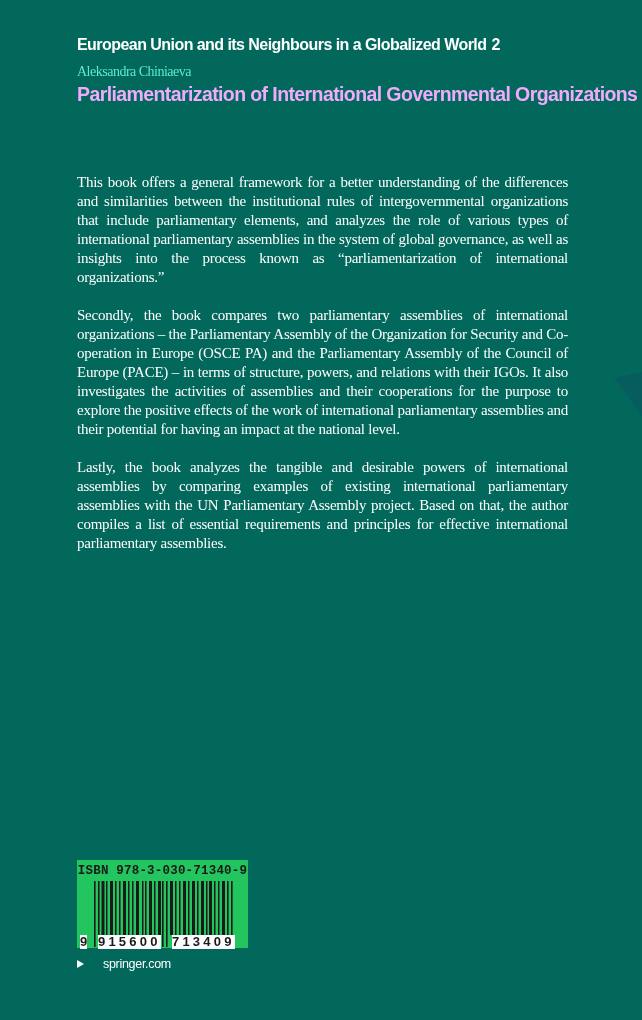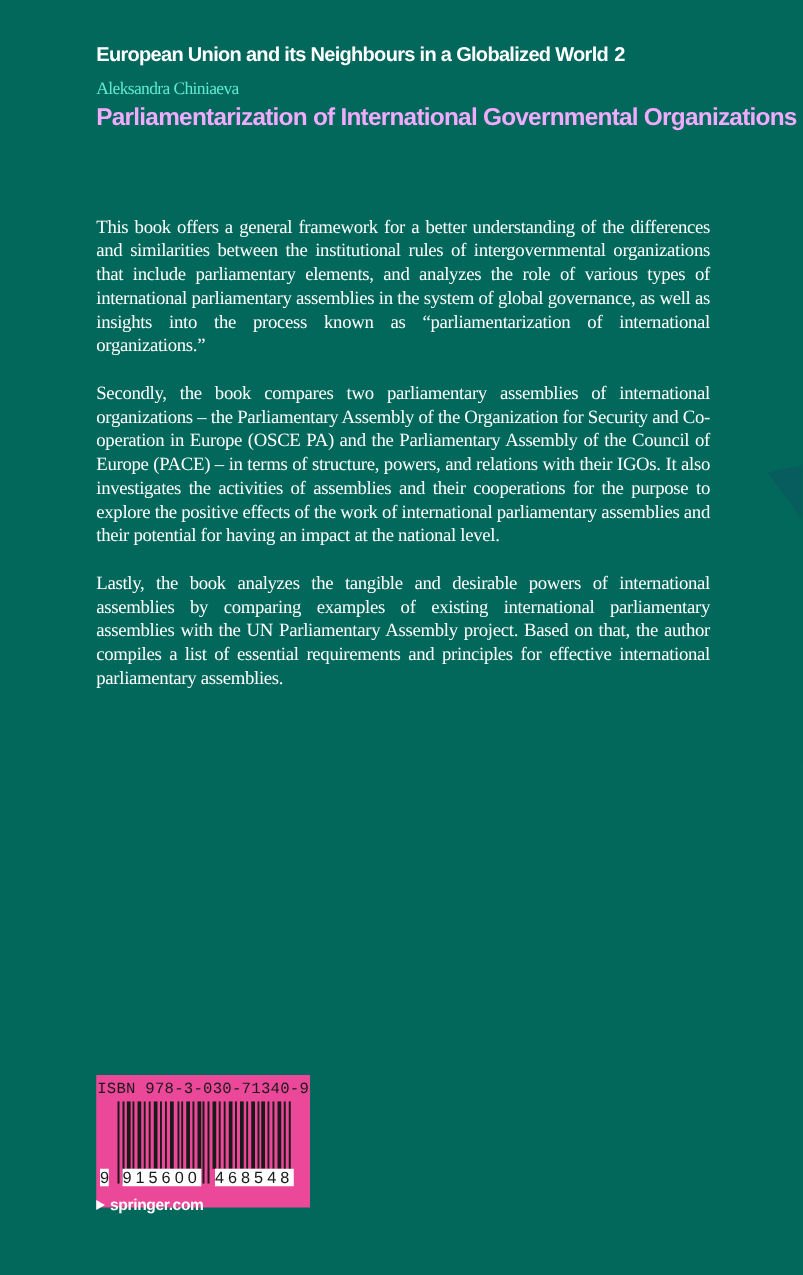--- a/index.html
+++ b/index.html
@@ -67,23 +67,24 @@
     .deco-tri-svg {
       position: absolute;
       right: 0;
       top: 372px;
     }
     .barcode-box {
       position: absolute;
       left: 77px;
       top: 860px;
       width: 171px;
-      height: 106px;
-      background: #ec4899;
+      height: 88px;
+      background: #22c55e;
       box-sizing: border-box;
+      font-weight: bold;
     }
     .isbn-label {
       position: absolute;
       left: 0;
       right: 0;
       top: 4px;
       text-align: center;
       font-family: "Liberation Mono", monospace;
       font-size: 12.5px;
       color: #1a1a1a;
@@ -105,27 +106,28 @@
       background: #ffffff;
     }
     .ean-first { left: 3px; letter-spacing: 0; }
     .ean-left { left: 21px; }
     .ean-right { left: 95px; }
     .springer-link {
       position: absolute;
       left: 77px;
       top: 957px;
       font-family: "Liberation Sans", sans-serif;
-      font-weight: bold;
+      font-weight: normal;
       font-size: 12.5px;
       color: #ffffff;
       letter-spacing: -0.3px;
       text-decoration: none;
       display: flex;
       align-items: center;
+      gap: 15px;
     }
     .springer-link .arrow {
       display: inline-block;
       width: 0;
       height: 0;
       border-top: 4.5px solid transparent;
       border-bottom: 4.5px solid transparent;
       border-left: 7px solid #ffffff;
       margin-right: 4px;
     }
@@ -190,19 +192,19 @@
       <rect x="129" y="0" width="1.5" height="54"></rect>
       <rect x="133" y="0" width="1.5" height="54"></rect>
       <rect x="137" y="0" width="3" height="54"></rect>
 
       <rect x="142" y="0" width="1.6" height="66"></rect>
       <rect x="146" y="0" width="1.6" height="66"></rect>
     </g>
   </svg>
   <span class="ean-digits ean-first">9</span>
   <span class="ean-digits ean-left">915600</span>
-  <span class="ean-digits ean-right">468548</span>
+  <span class="ean-digits ean-right">713409</span>
 </div>
 
 <a class="springer-link">
   <span class="arrow"></span>
   <span>springer.com</span>
 </a>
 
 </body></html>

